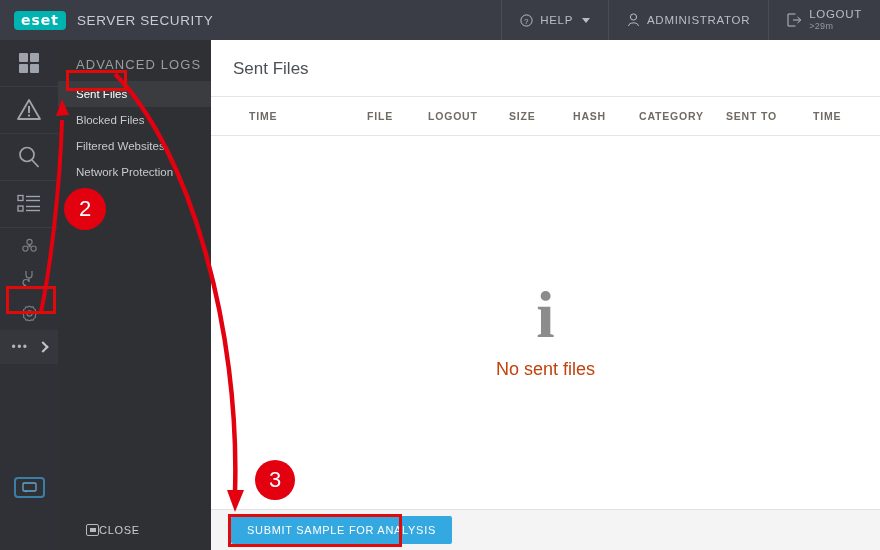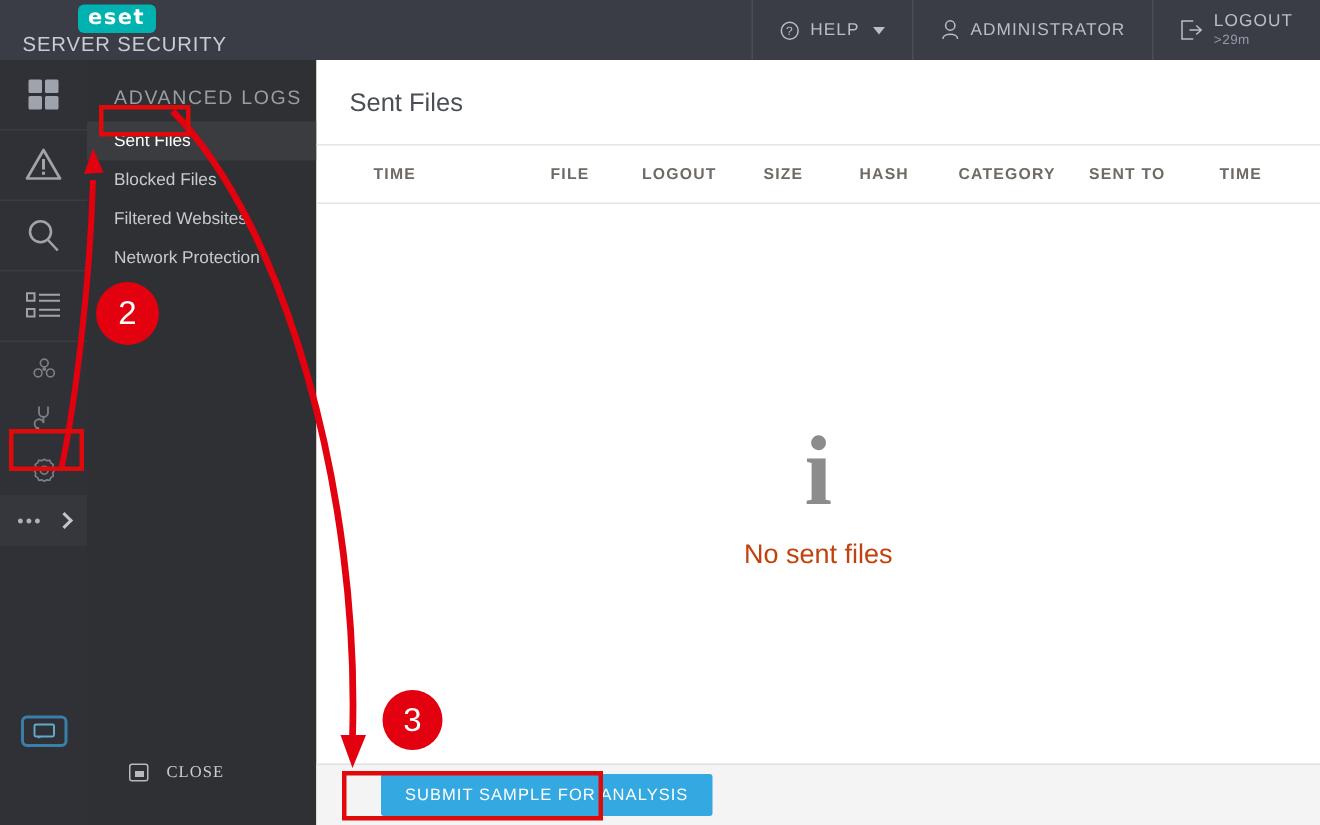--- a/index.html
+++ b/index.html
@@ -15,21 +15,21 @@
     background: #ffffff;
   }
 
   
   .header {
     position: absolute; top: 0; left: 0;
     width: 880px; height: 40px;
     background: #3a3d46;
     display: flex; align-items: center;
   }
-  .brand { display: flex; align-items: center; padding-left: 4px; flex-direction: column; }
+  .brand { display: flex; align-items: center; padding-left: 14px; }
   .logo {
     background: #00b3b0;
     border-radius: 4px;
     color: #ffffff;
     font-size: 14px;
     font-weight: bold;
     letter-spacing: 1px;
     padding: 2px 7px 3px 7px;
     line-height: 1;
     font-family: "DejaVu Sans", sans-serif;
@@ -112,24 +112,23 @@
   .nav-item {
     color: #c7cace;
     font-size: 11.5px;
     padding: 7px 0 7px 18px;
     cursor: pointer;
   }
   .nav-item.active { background: #3a3c40; color: #ffffff; }
   .panel-footer {
     position: absolute; bottom: 0; left: 0;
     width: 153px; height: 41px;
-    display: flex; 
-    gap: 12px; padding-left: 28px;
-    cursor: pointer;
-    font-family: Liberation Serif, serif;
+    display: flex; align-items: center;
+    gap: 0; padding-left: 28px;
+    cursor: pointer;
   }
   .close-lbl { color: #c9ccd2; font-size: 11px; letter-spacing: 0.7px; }
   .close-ico {
     width: 13px; height: 12px;
     border: 1px solid #b6b9bf;
     border-radius: 2px;
     position: relative;
   }
   .close-ico::after {
     content: ""; position: absolute; left: 3px; top: 3.5px;
@@ -188,21 +187,20 @@
   }
   .submit-btn {
     background: #34a8e0;
     color: #ffffff;
     font-size: 11px;
     letter-spacing: 0.7px;
     padding: 8px 16px;
     border: none; border-radius: 2px;
     cursor: pointer;
     font-family: "Liberation Sans", sans-serif;
-    margin-left: 23px;
   }
 
   
   .anno-svg {
     position: absolute; top: 0; left: 0;
     width: 880px; height: 550px;
     pointer-events: none;
   }
   .anno-box {
     position: absolute;

